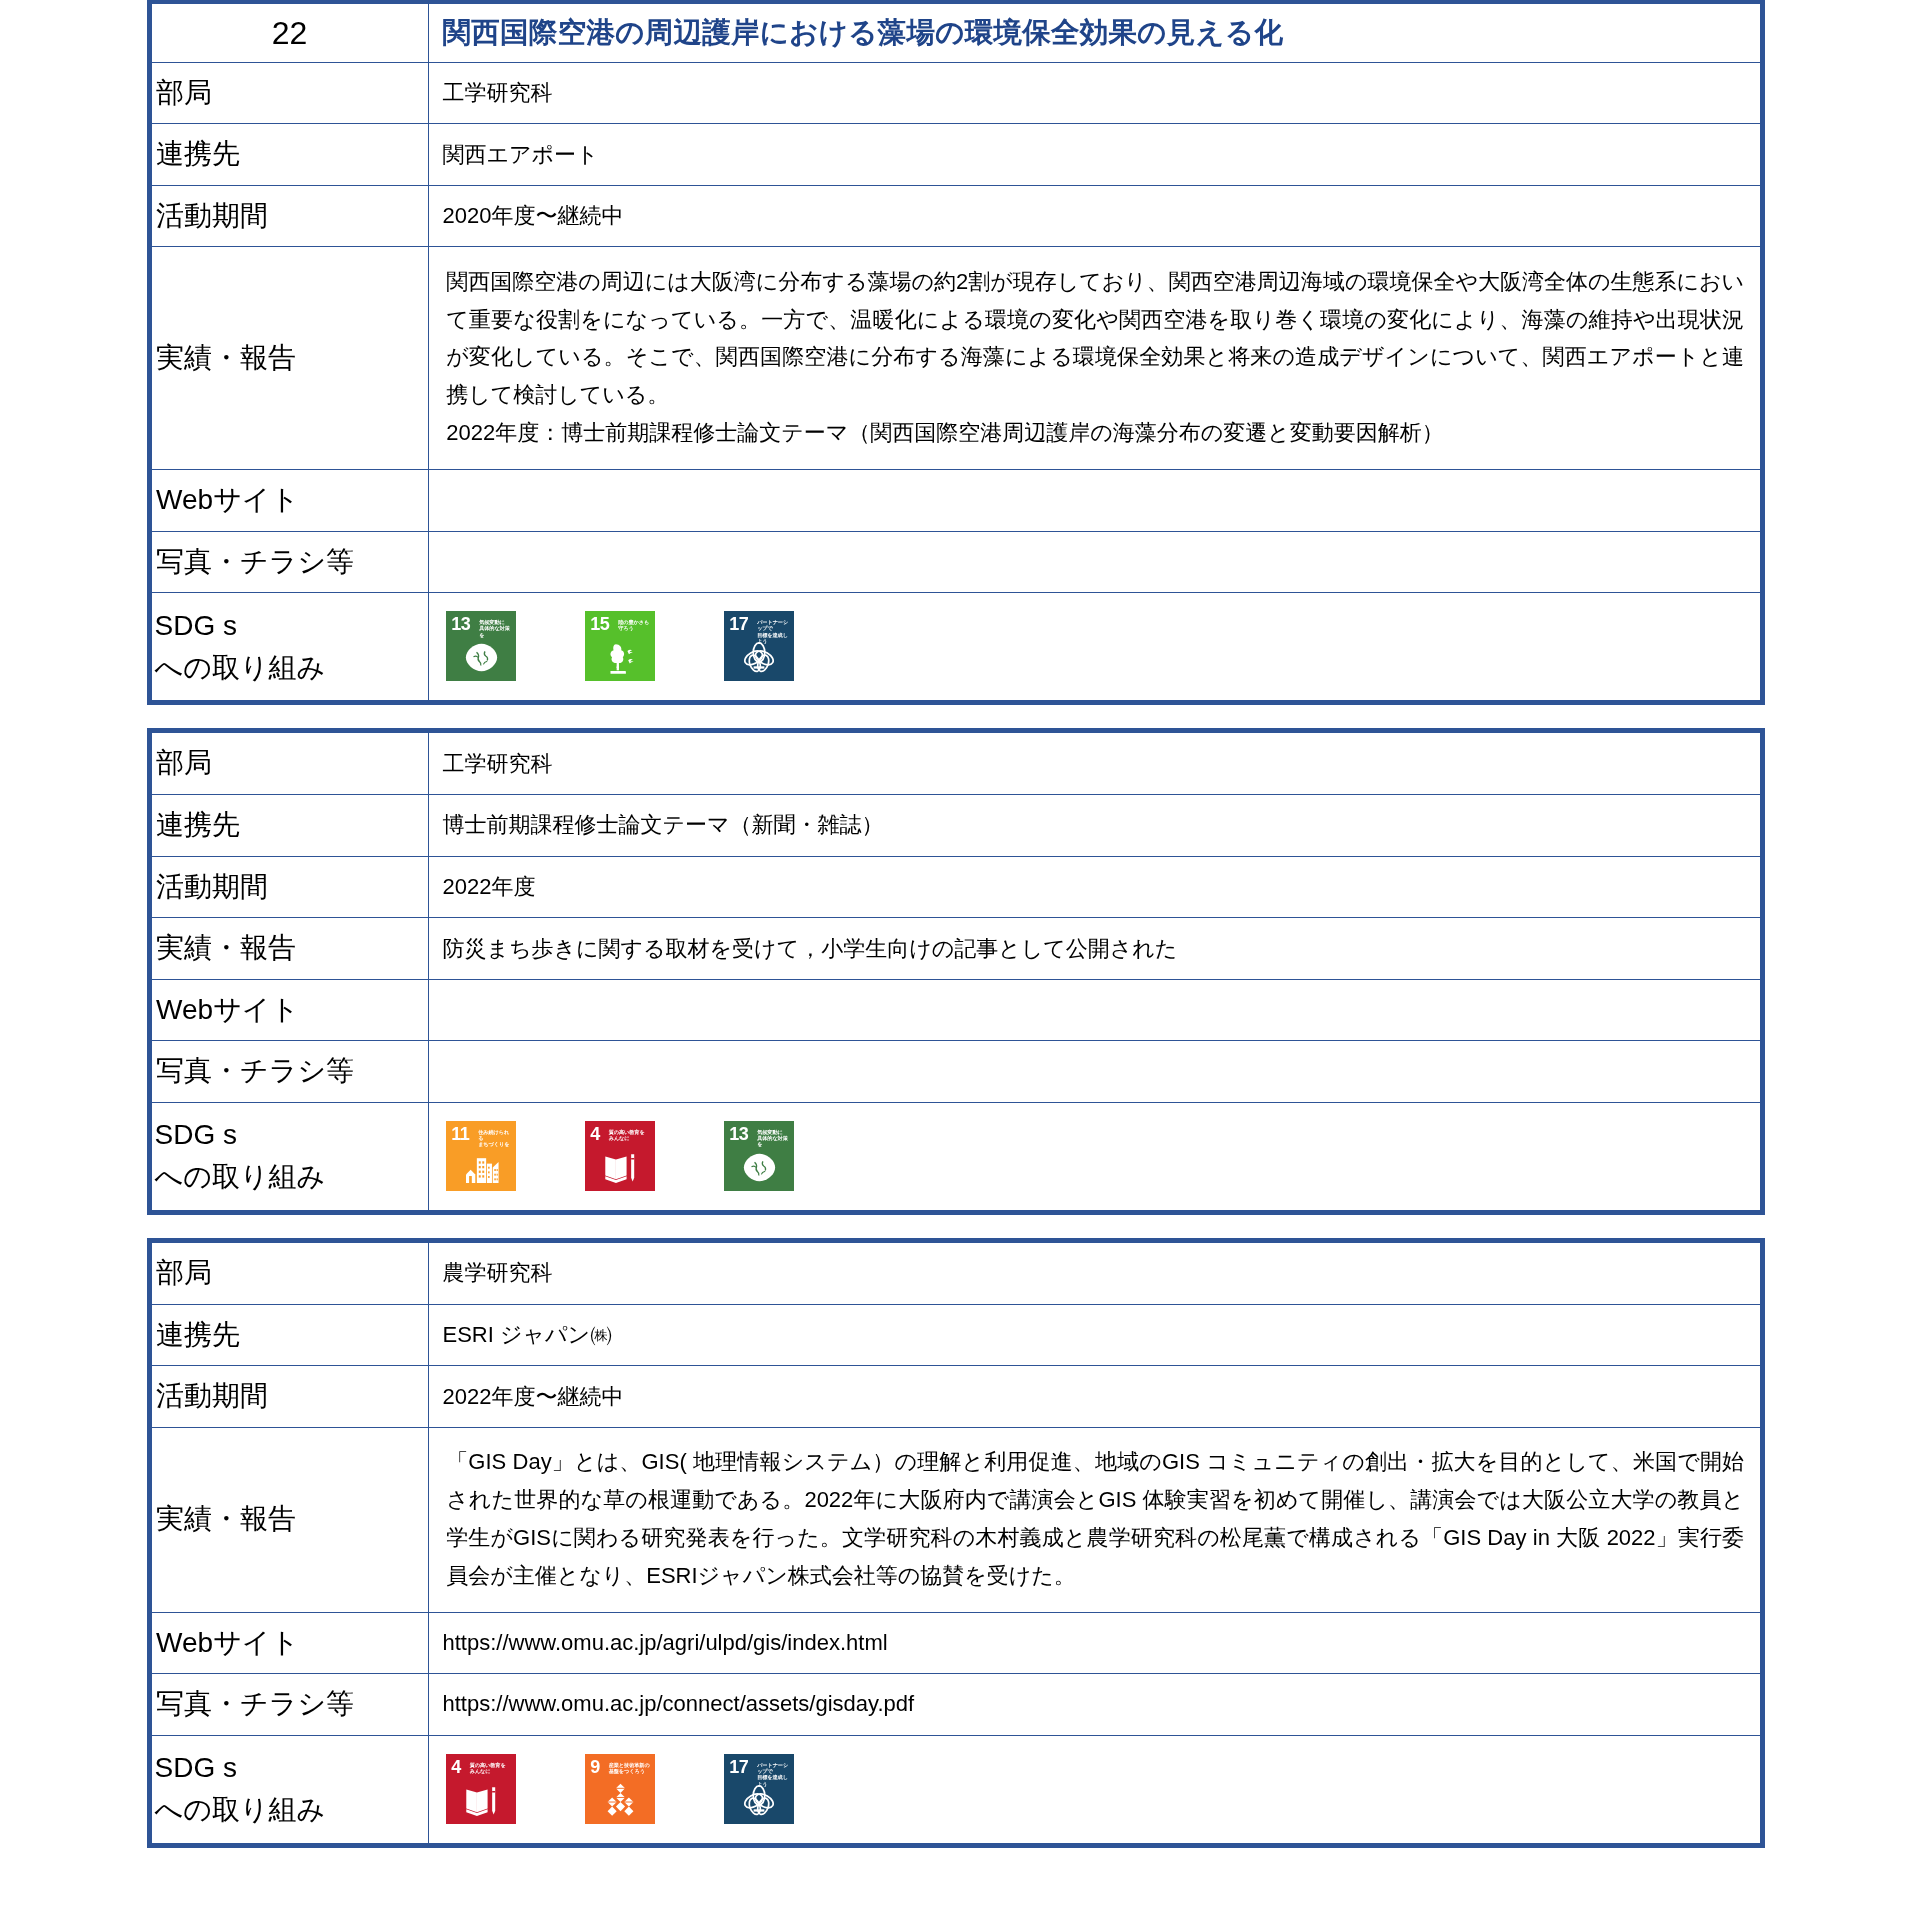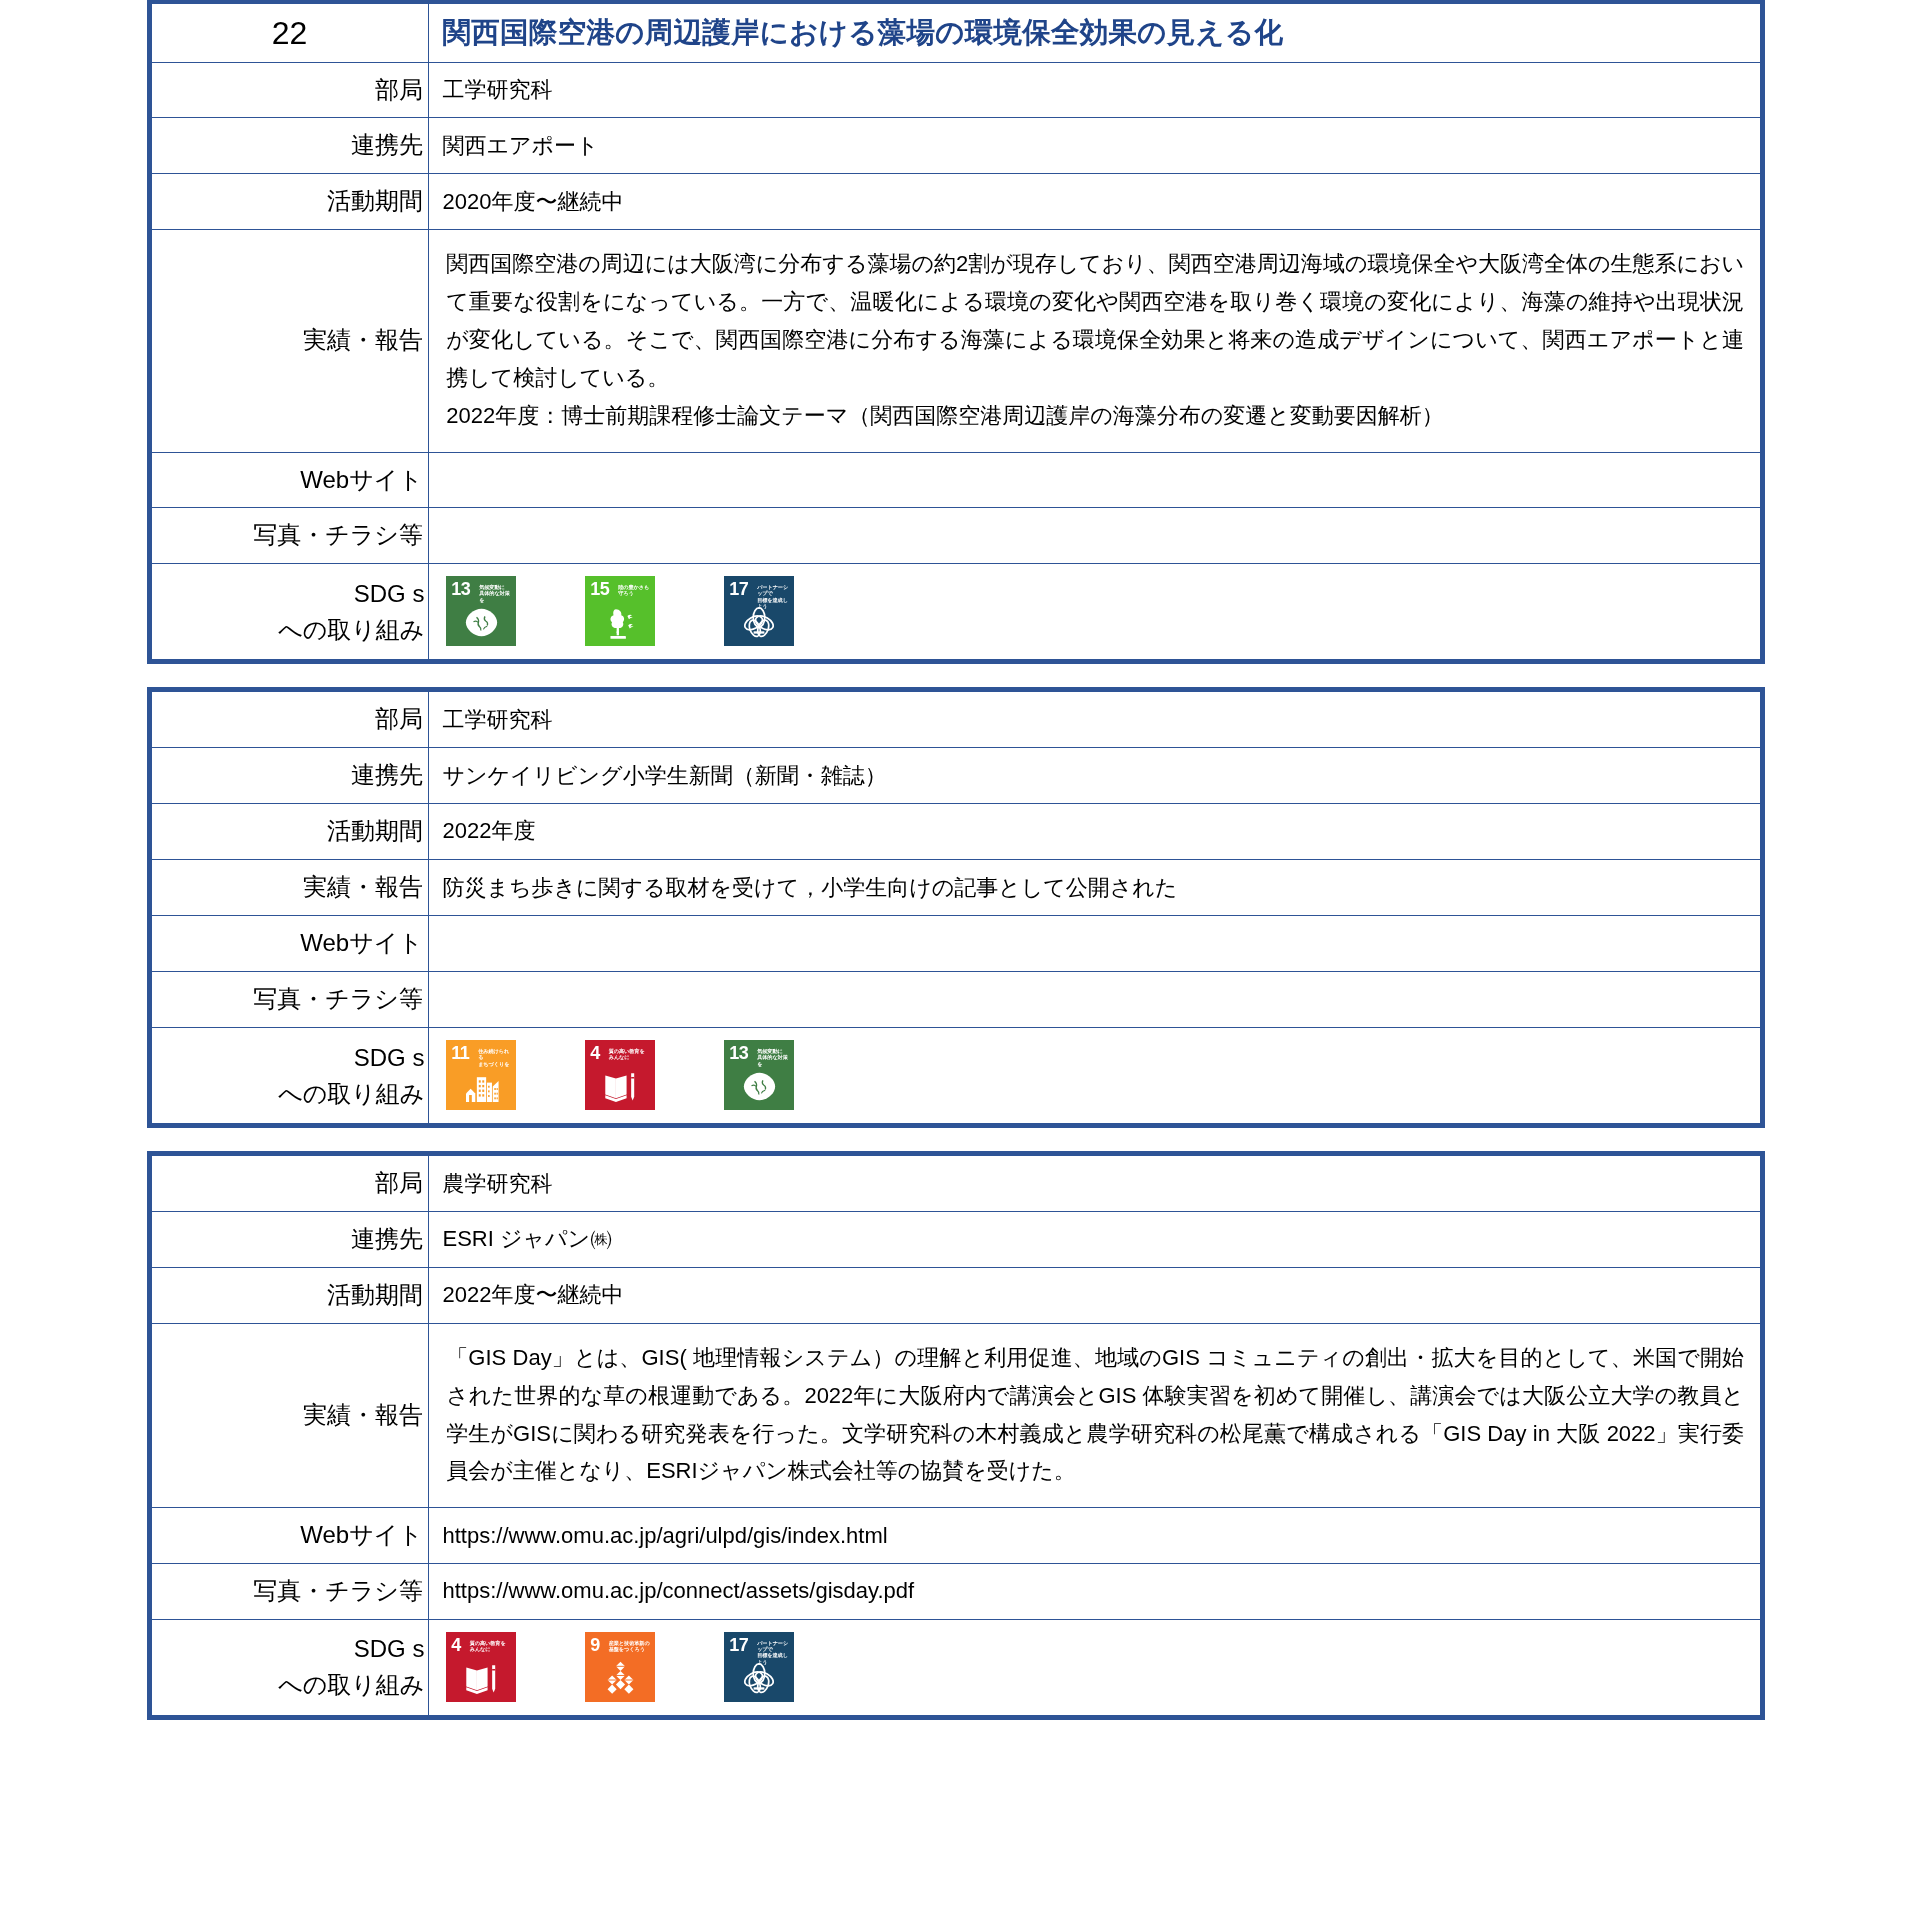--- a/index.html
+++ b/index.html
@@ -62,22 +62,22 @@
     padding:11px 14px;
     font-size:28.5px;
     font-weight:bold;
     color:var(--title-blue);
     letter-spacing:0.01em;
     line-height:1.25;
   }
 
   
   .label-cell{
-    text-align:right;
-    font-size:24px;
+    text-align:left;
+    font-size:28px;
     line-height:1.45;
     padding:10px 4.6px;
     color:#000;
     white-space:nowrap;
   }
   .label-cell.two-line{
     white-space:normal;
     line-height:1.5;
     padding:11.6px 3.1px;
   }
@@ -274,21 +274,21 @@
             <col class="label-col">
             <col class="value-col">
           </colgroup>
     <tbody>
       <tr>
         <td class="label-cell">部局</td>
         <td class="value-cell">工学研究科</td>
       </tr>
       <tr>
         <td class="label-cell">連携先</td>
-        <td class="value-cell">サンケイリビング小学生新聞（新聞・雑誌）</td>
+        <td class="value-cell">博士前期課程修士論文テーマ（新聞・雑誌）</td>
       </tr>
       <tr>
         <td class="label-cell">活動期間</td>
         <td class="value-cell">2022年度</td>
       </tr>
       <tr>
         <td class="label-cell">実績・報告</td>
         <td class="value-cell ">
                 <p>防災まち歩きに関する取材を受けて，小学生向けの記事として公開された</p>
               </td>

